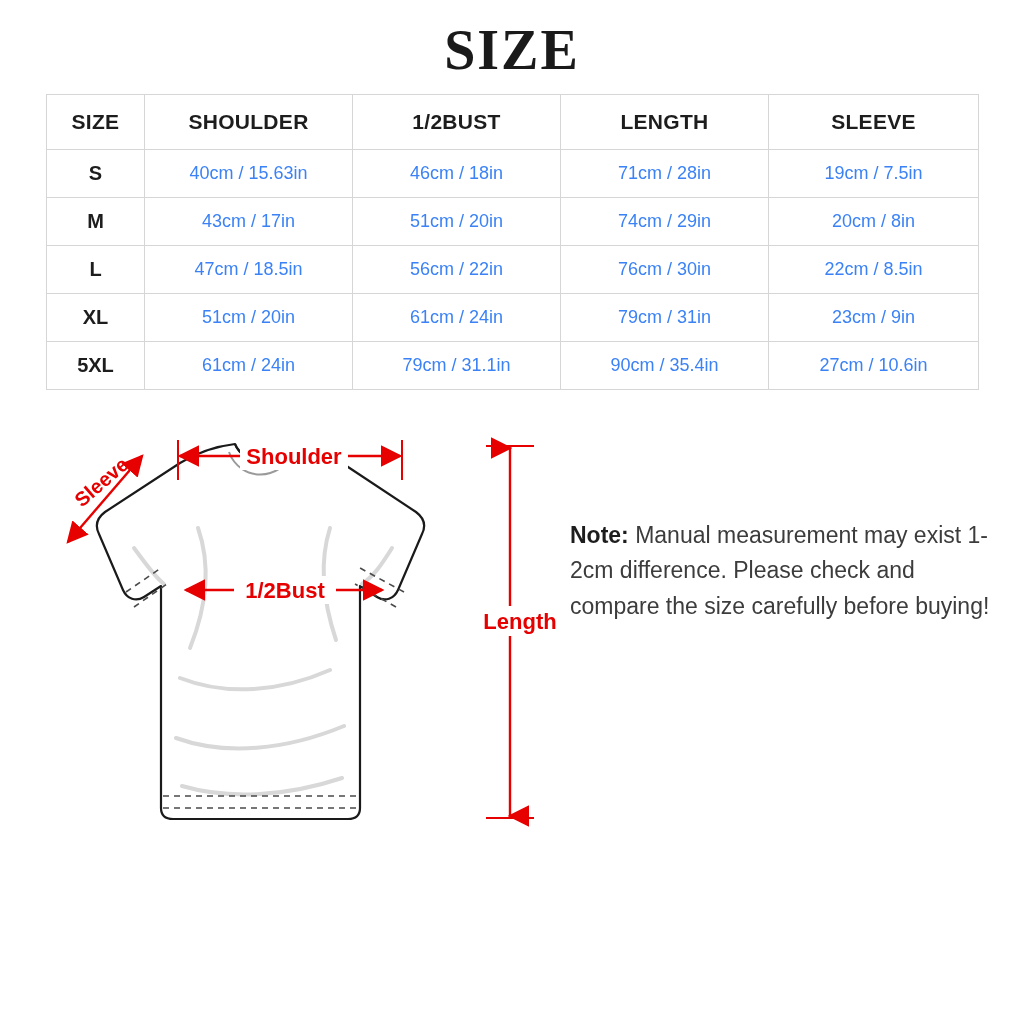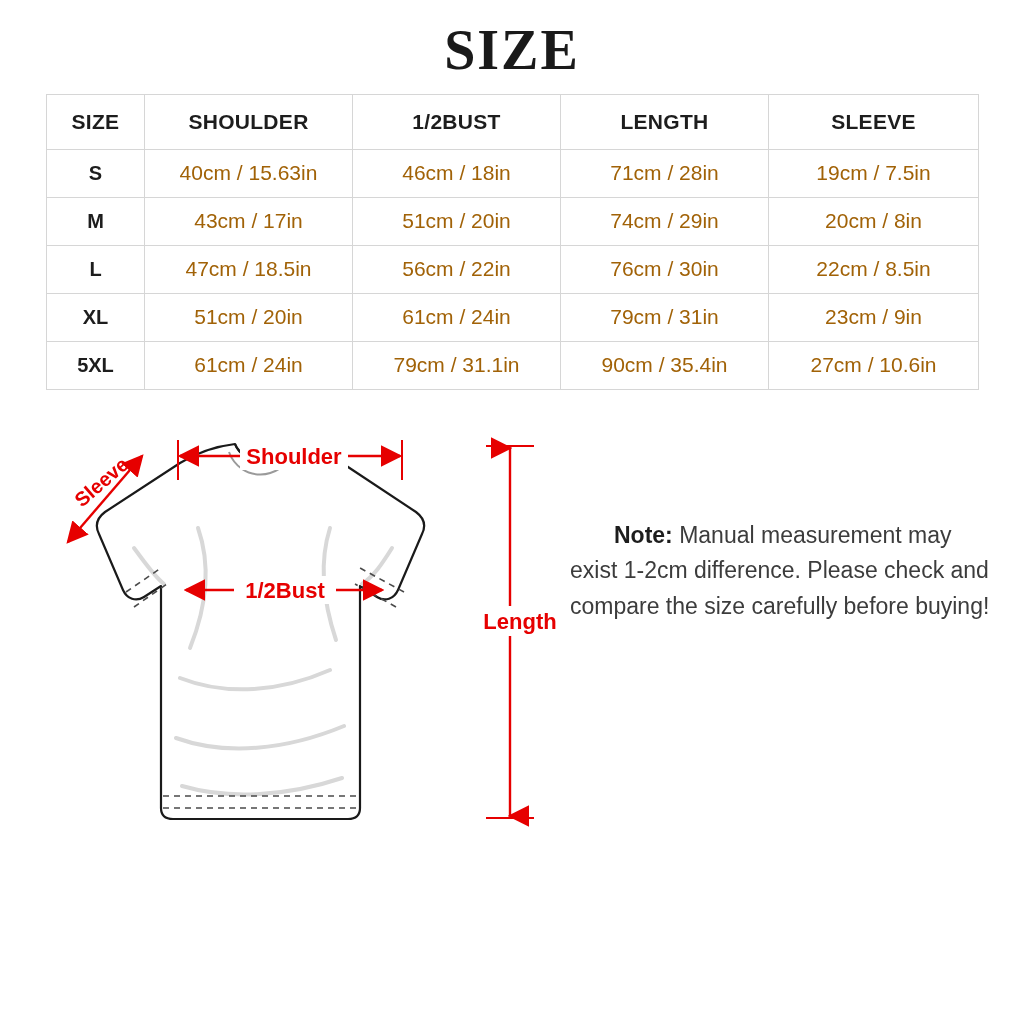--- a/index.html
+++ b/index.html
@@ -36,22 +36,22 @@
     width: 932px;
     border-collapse: collapse;
     table-layout: fixed;
   }
   table.size-table th,
   table.size-table td {
     border: 1px solid #d6d6d6;
     text-align: center;
     vertical-align: middle;
     height: 45px;
-    font-size: 21px;
-    color: #a16207;
+    font-size: 18px;
+    color: #3b82f6;
   }
   table.size-table thead th {
     font-size: 21px;
     font-weight: bold;
     color: #1d1d1d;
     height: 52px;
     letter-spacing: 0.3px;
   }
   table.size-table tbody td.size-col {
     font-weight: bold;
@@ -93,21 +93,20 @@
     left: 570px;
     top: 110px;
     width: 430px;
     font-size: 23px;
     line-height: 1.55;
     color: #3c3c3c;
   }
   .note b {
     color: #1d1d1d;
     font-weight: bold;
-    margin-left: 44px;
   }
 
   .red-label {
     fill: #e60000;
     font-family: "Liberation Sans", sans-serif;
     font-weight: bold;
   }
 </style>
 </head>
 <body>

